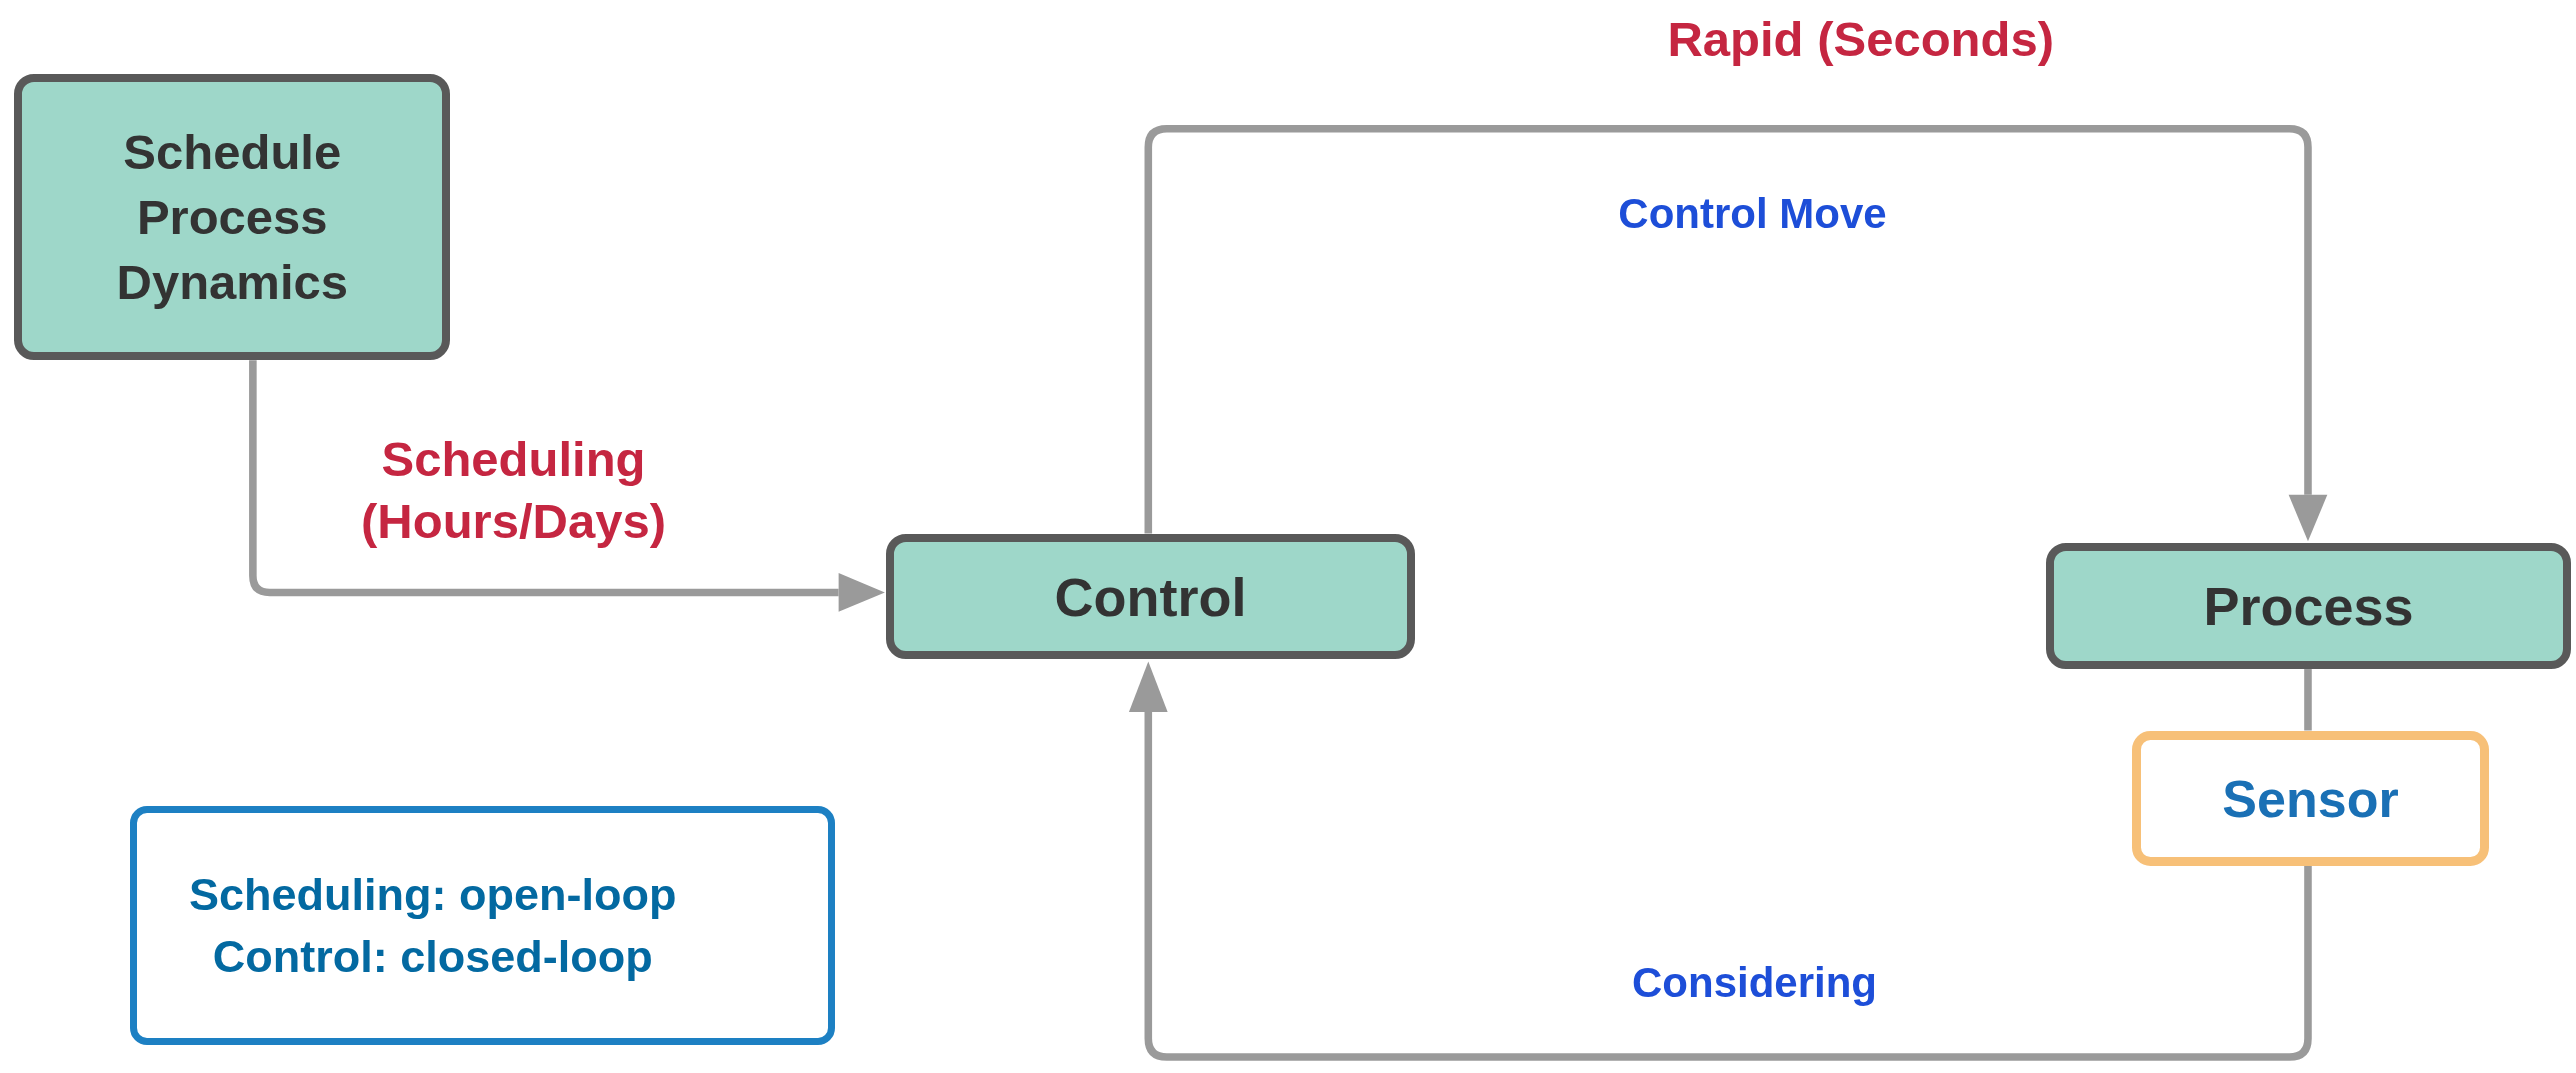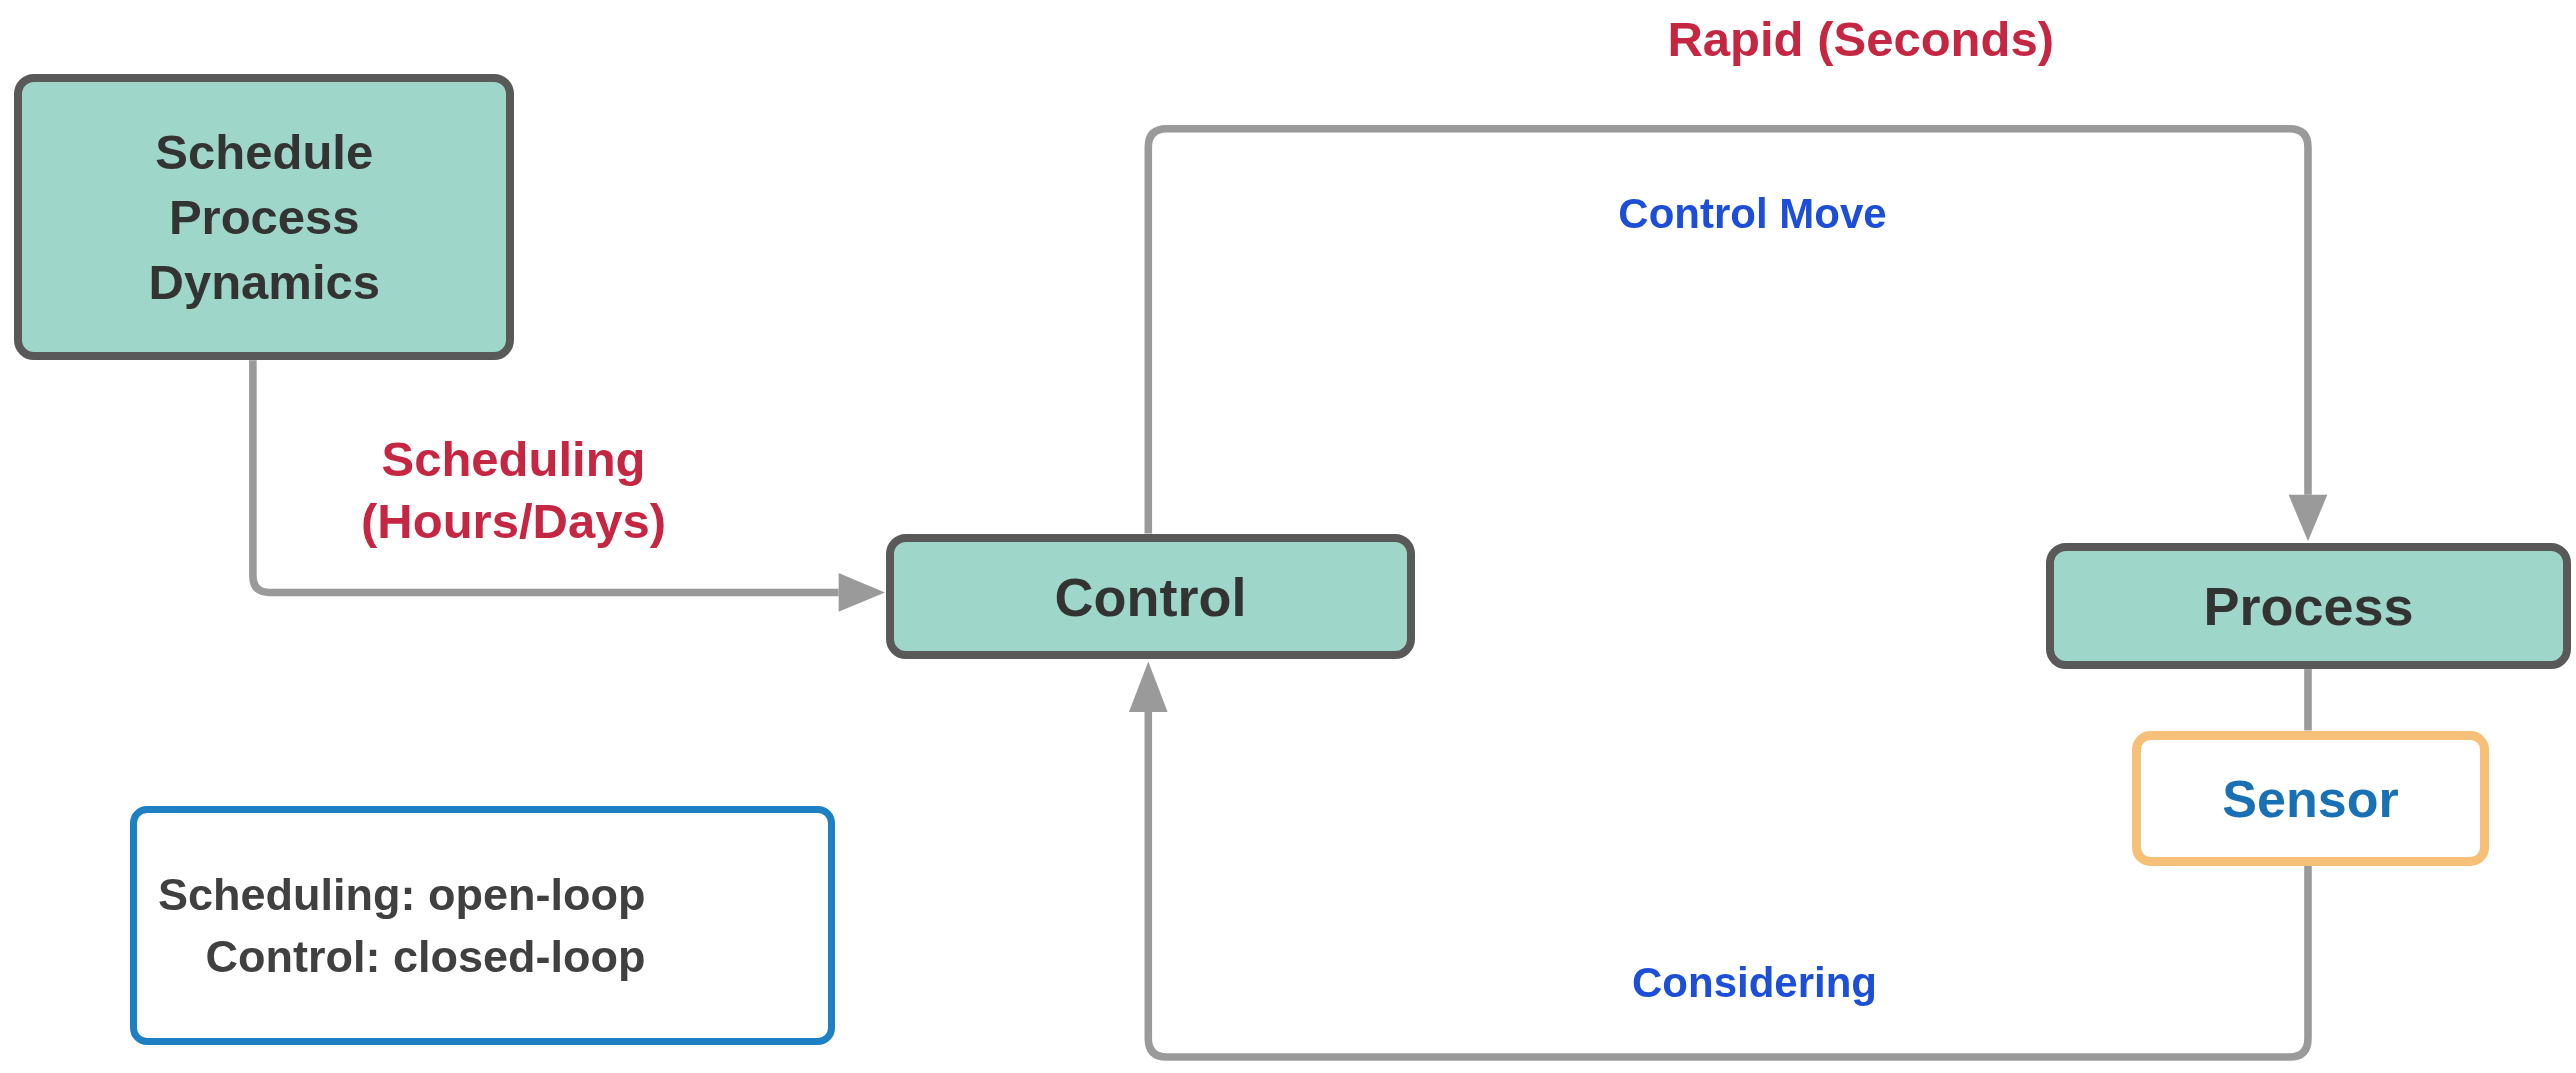--- a/index.html
+++ b/index.html
@@ -16,34 +16,34 @@
     display:flex;align-items:center;justify-content:center;
     text-align:center;
     font-weight:bold;
   }
   .teal{
     background:#9ed7c9;
     border:8.4px solid #595959;
     border-radius:20px;
     color:#333333;
   }
-  #schedule-box{left:14.3px;top:74px;width:500px;height:286px;font-size:49px;line-height:65px;}
+  #schedule-box{left:14.3px;top:74px;width:436px;height:286px;font-size:49px;line-height:65px;}
   #control-box{left:886px;top:534px;width:529px;height:125px;font-size:54px;}
   #process-box{left:2046px;top:543px;width:525px;height:126px;font-size:54px;}
   #sensor-box{
     left:2132px;top:731px;width:357px;height:135px;
     background:#ffffff;border:9.3px solid #f7c078;border-radius:18.5px;
     color:#1a70b5;font-size:52px;
   }
   #note-box{
     left:130px;top:806px;width:705px;height:239px;
     background:#ffffff;border:7.6px solid #1d80c3;border-radius:17px;
-    color:#404040;font-size:45px;line-height:62px;
-    justify-content:flex-start;text-align:right;
-    padding-left:21px;
+    color:#0369a1;font-size:45px;line-height:62px;
+    justify-content:flex-start;text-align:center;
+    padding-left:52px;
   }
   .edge-label{
     position:absolute;
     font-weight:bold;
     text-align:center;
   }
   .red-label{color:#c52641;font-size:49px;line-height:62px;}
   .dark-label{color:#1d4ed8;font-size:42px;line-height:47px;}
   #rapid-label{left:1465px;top:8.4px;width:589px;text-align:right;}
   #infrequent-label{left:261px;top:428px;width:505px;}

